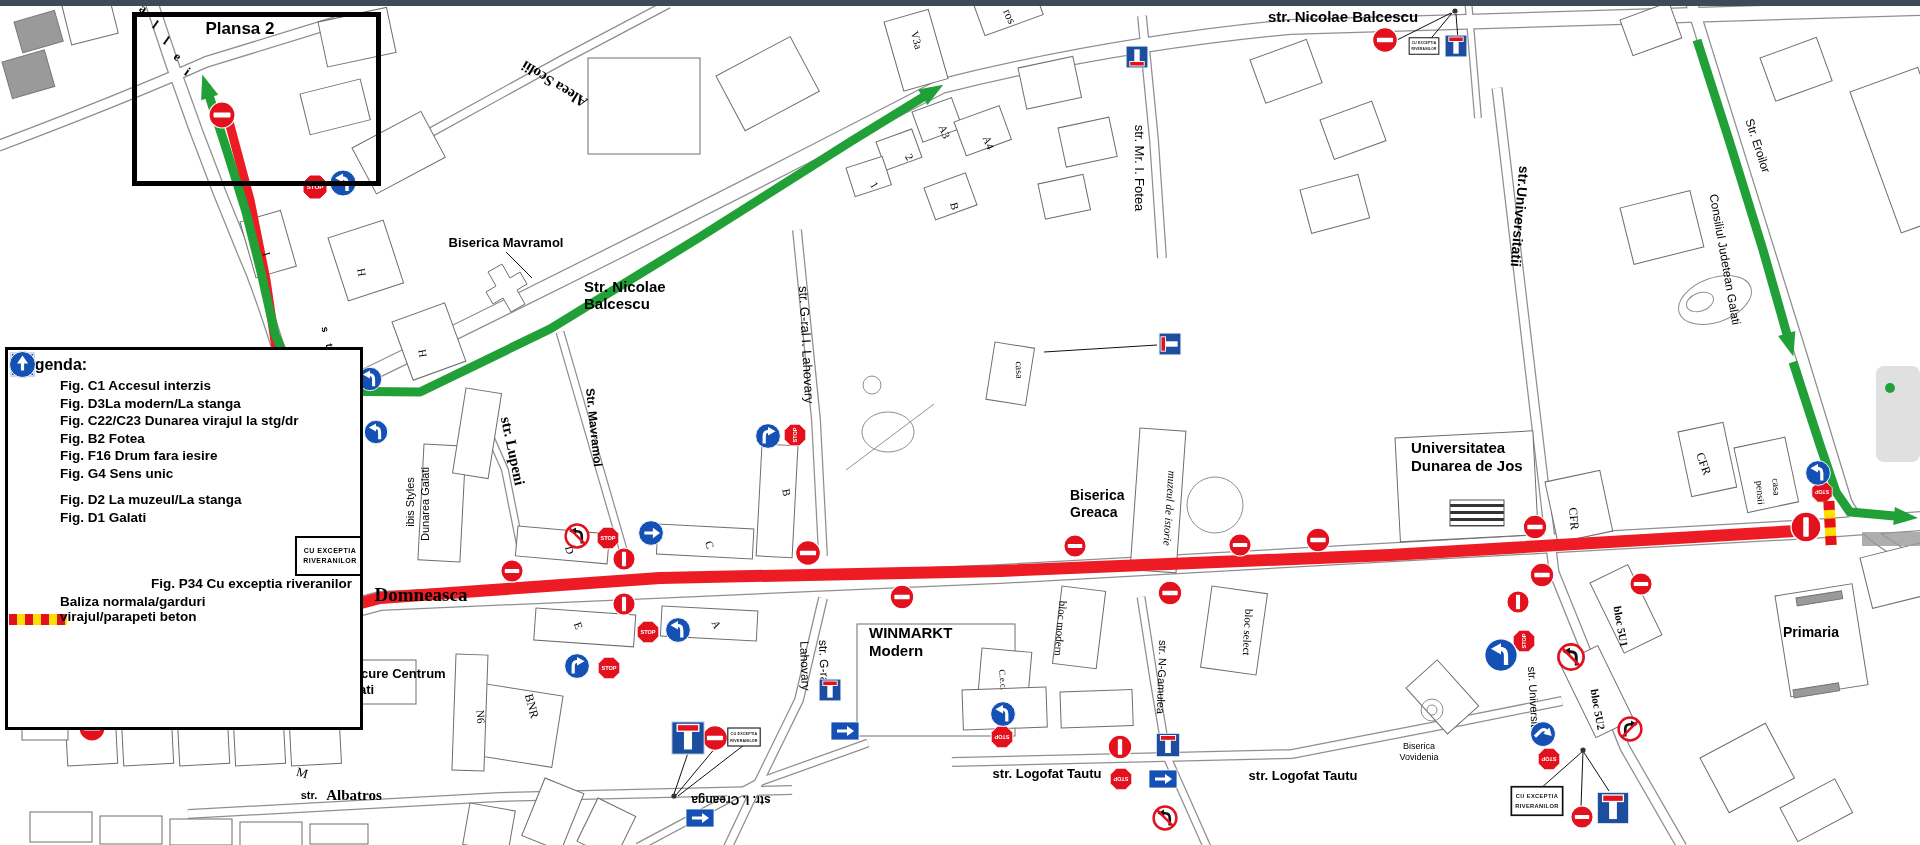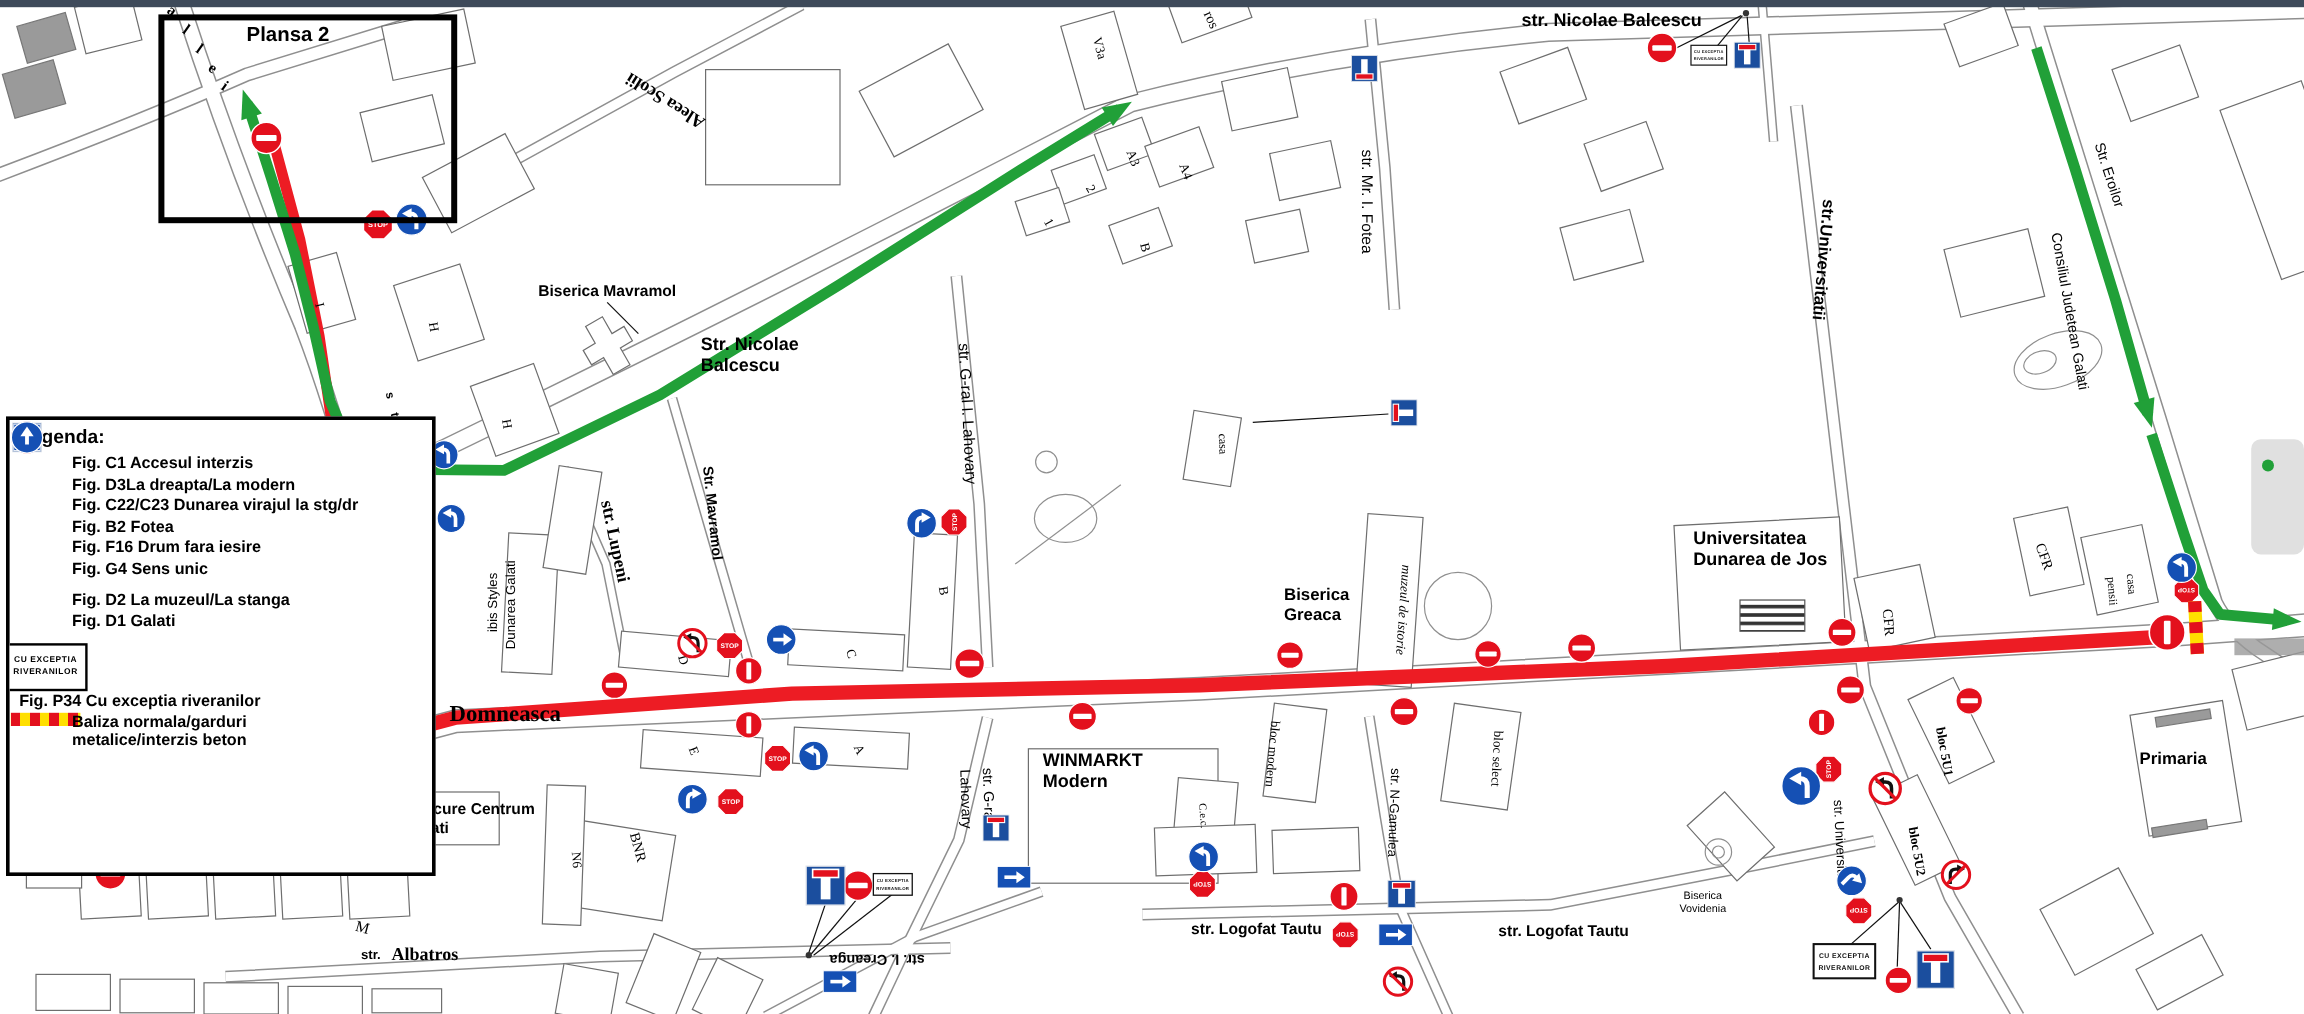--- a/index.html
+++ b/index.html
@@ -10,21 +10,21 @@
   .road{fill:none;stroke:#8f8f8f;}
   .roadi{fill:none;stroke:#ffffff;}
   .b{fill:#ffffff;stroke:#6e6e6e;stroke-width:1;}
   .bg{fill:#9a9a9a;stroke:#777;stroke-width:1;}
   .thin{fill:none;stroke:#8f8f8f;stroke-width:1;}
   #plansa-box{position:absolute;left:132px;top:12px;width:239px;height:164px;
               border:5px solid #000;z-index:2;background:transparent;}
   #legend{position:absolute;left:5px;top:347px;width:358px;height:383px;background:#fff;
           border:3px solid #000;z-index:3;padding:6px 8px;box-sizing:border-box;overflow:hidden;}
   #legend .ltitle{font-size:16px;font-weight:bold;margin:0 0 4px 0;}
-  .lrow{display:flex;align-items:flex-start;margin:2px 0;}
+  .lrow{display:flex;align-items:flex-end;margin:2px 0;}
   .lico{width:44px;display:flex;justify-content:center;align-items:center;flex:none;}
   .llab{font-size:13.5px;font-weight:bold;color:#000;line-height:1.15;}
   .p34mini{width:66px;height:36px;border:2px solid #000;display:flex;flex-direction:column;
            justify-content:center;align-items:center;font-size:7px;font-weight:bold;
            letter-spacing:.5px;line-height:1.5;background:#fff;flex:none;}
   .balmini{width:58px;height:11px;flex:none;
            background:repeating-linear-gradient(90deg,var(--sign-red) 0 8px,var(--bal-yellow) 8px 16px);}
   .sp8{height:7px;}
 </style>
 </head>
@@ -565,21 +565,21 @@
             </svg>
           </span>
           <span class="llab">Fig. C1 Accesul interzis</span>
         </div>
         <div class="lrow">
           <span class="lico">
             <svg width="29" height="29" viewBox="-14.5 -14.5 29 29">
               <use href="#s-d3r"></use>
             </svg>
           </span>
-          <span class="llab">Fig. D3La dreapta/La modern</span>
+          <span class="llab">Fig. D3La modern/La stanga</span>
         </div>
         <div class="lrow">
           <span class="lico">
             <svg width="29" height="29" viewBox="-14.5 -14.5 29 29">
               <use href="#s-ntl"></use>
             </svg>
           </span>
           <span class="llab">Fig. C22/C23 Dunarea virajul la stg/dr</span>
         </div>
         <div class="lrow">
@@ -630,17 +630,17 @@
               <span>CU  EXCEPTIA</span>
               <span>RIVERANILOR</span>
             </span>
           </span>
           <span class="llab">Fig. P34 Cu exceptia riveranilor</span>
         </div>
         <div class="lrow">
           <span class="lico">
             <span class="balmini"></span>
           </span>
-          <span class="llab">Baliza normala/garduri<div>metalice/interzis beton</div></span>
+          <span class="llab">Baliza normala/garduri<div>virajul/parapeti beton</div></span>
         </div>
       </div>
   </div>
 </div>
 
 </body></html>

